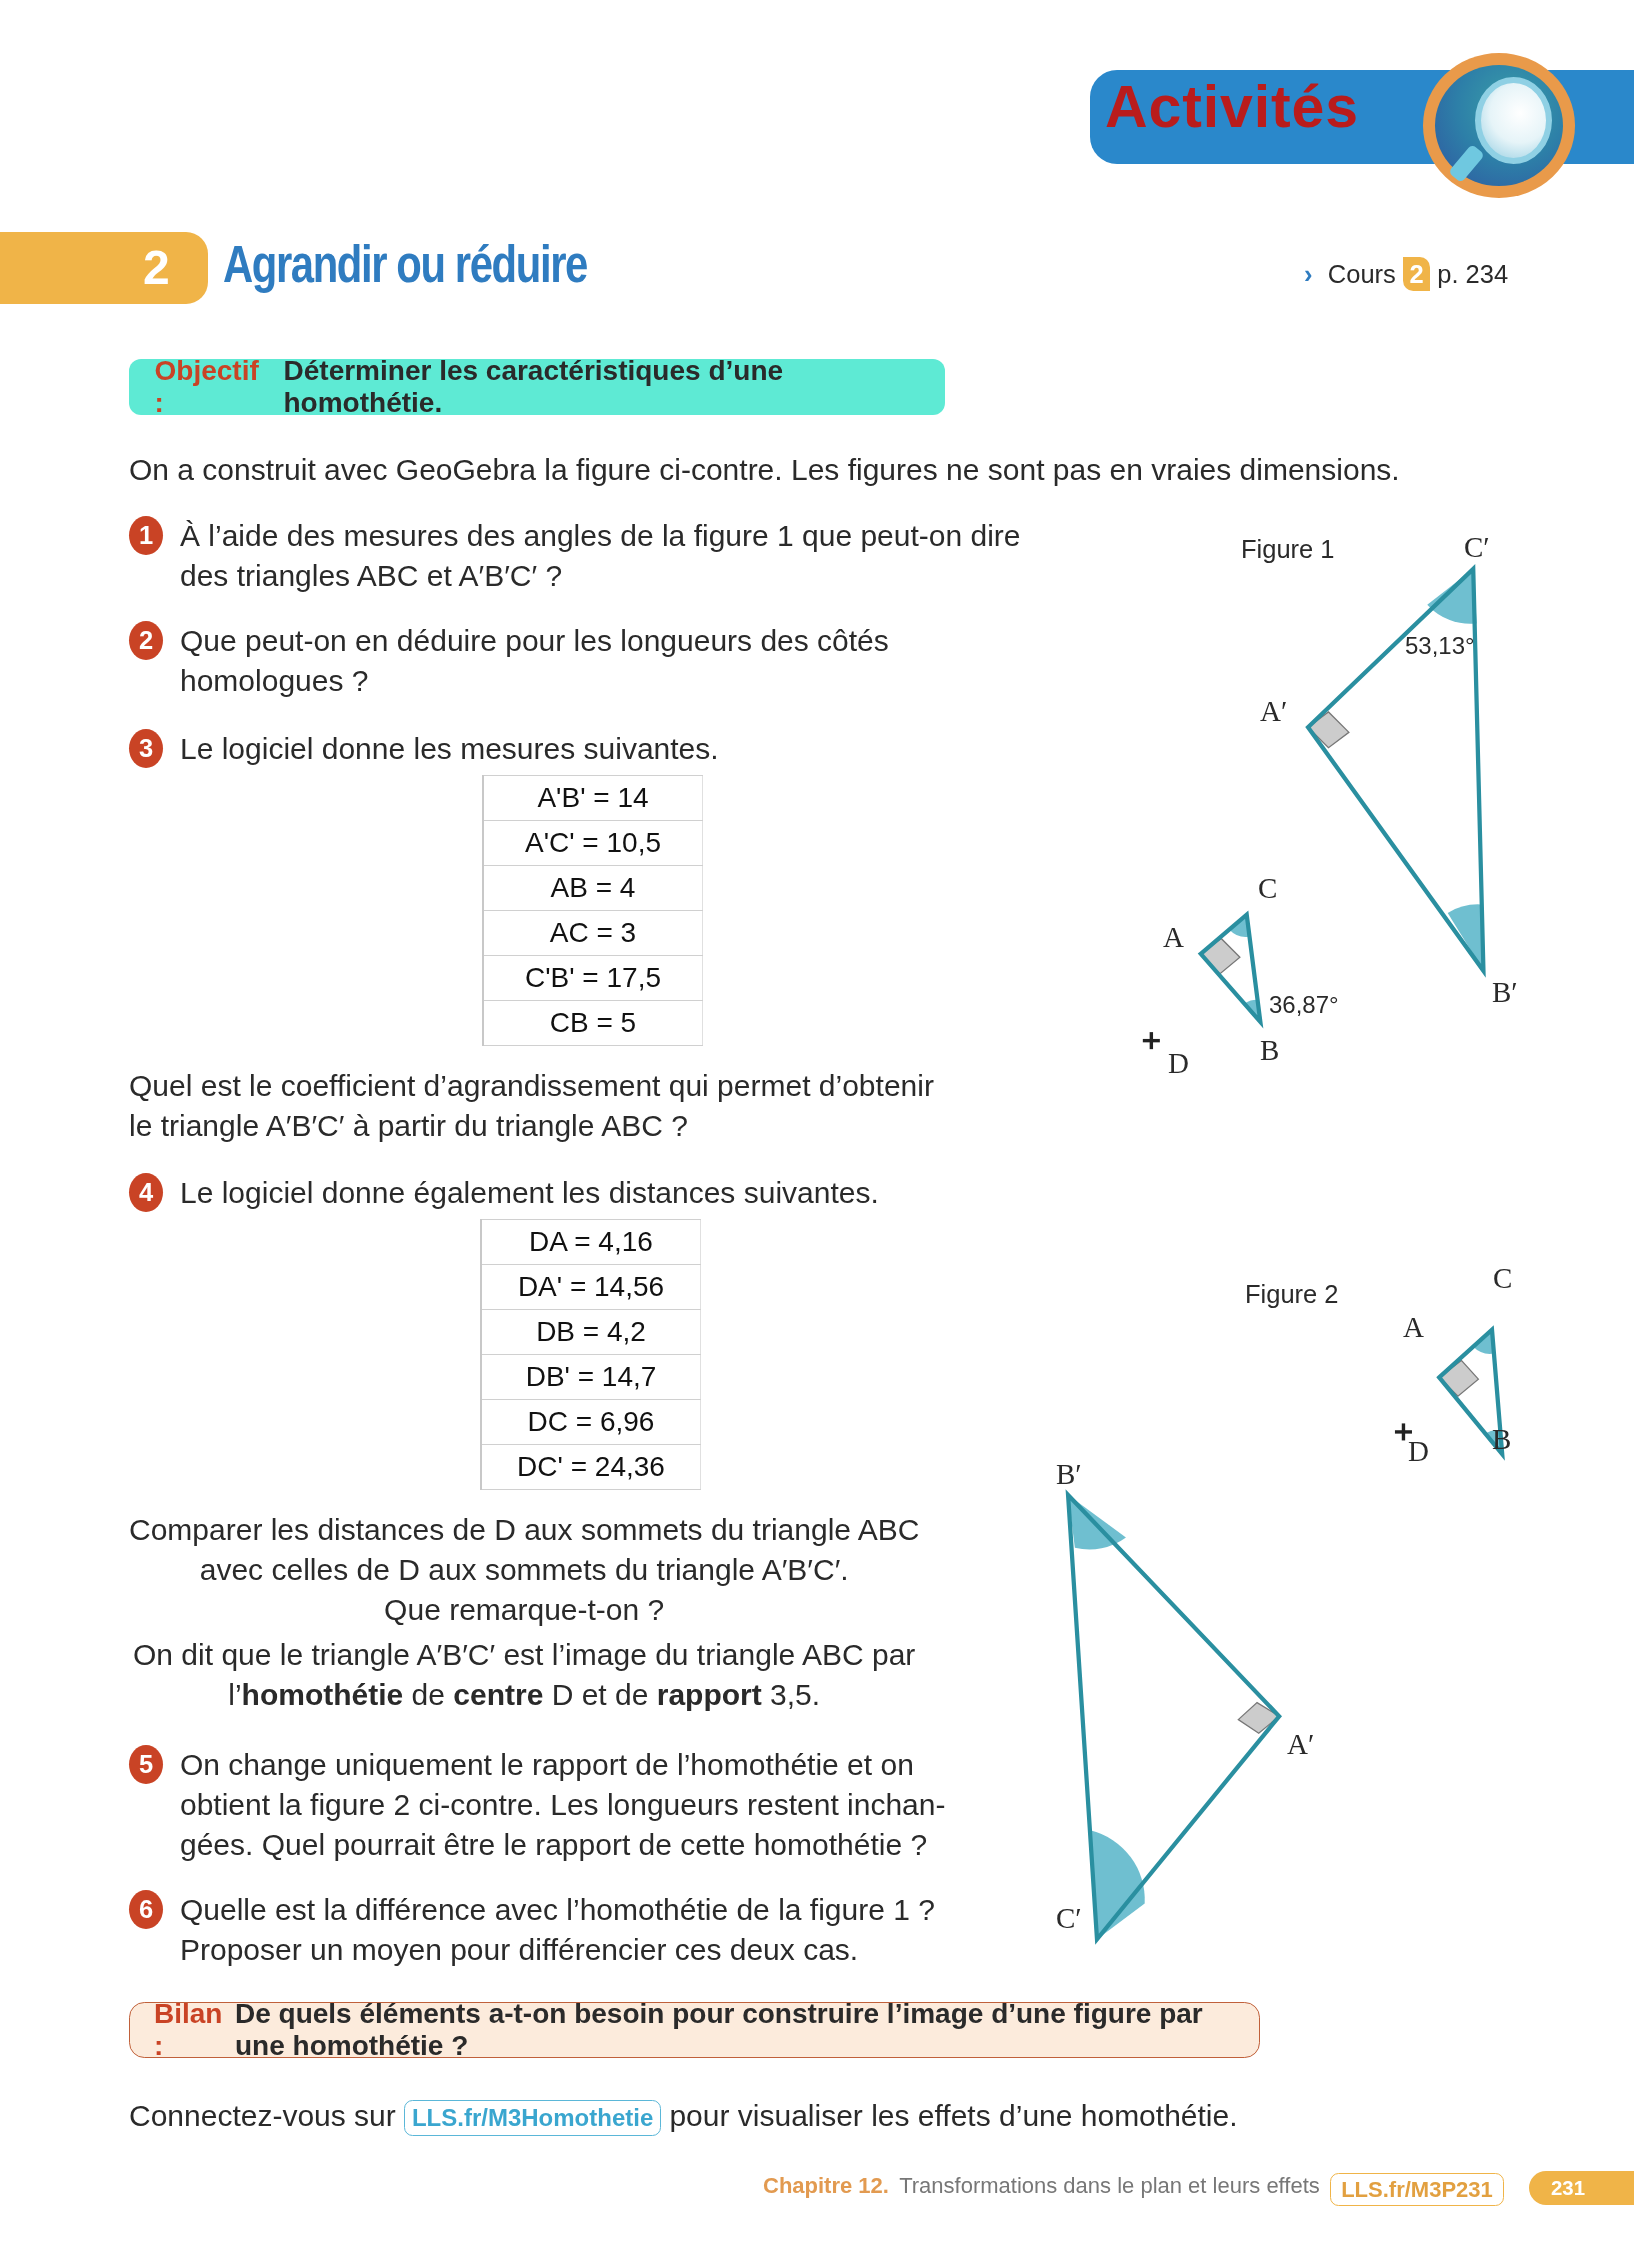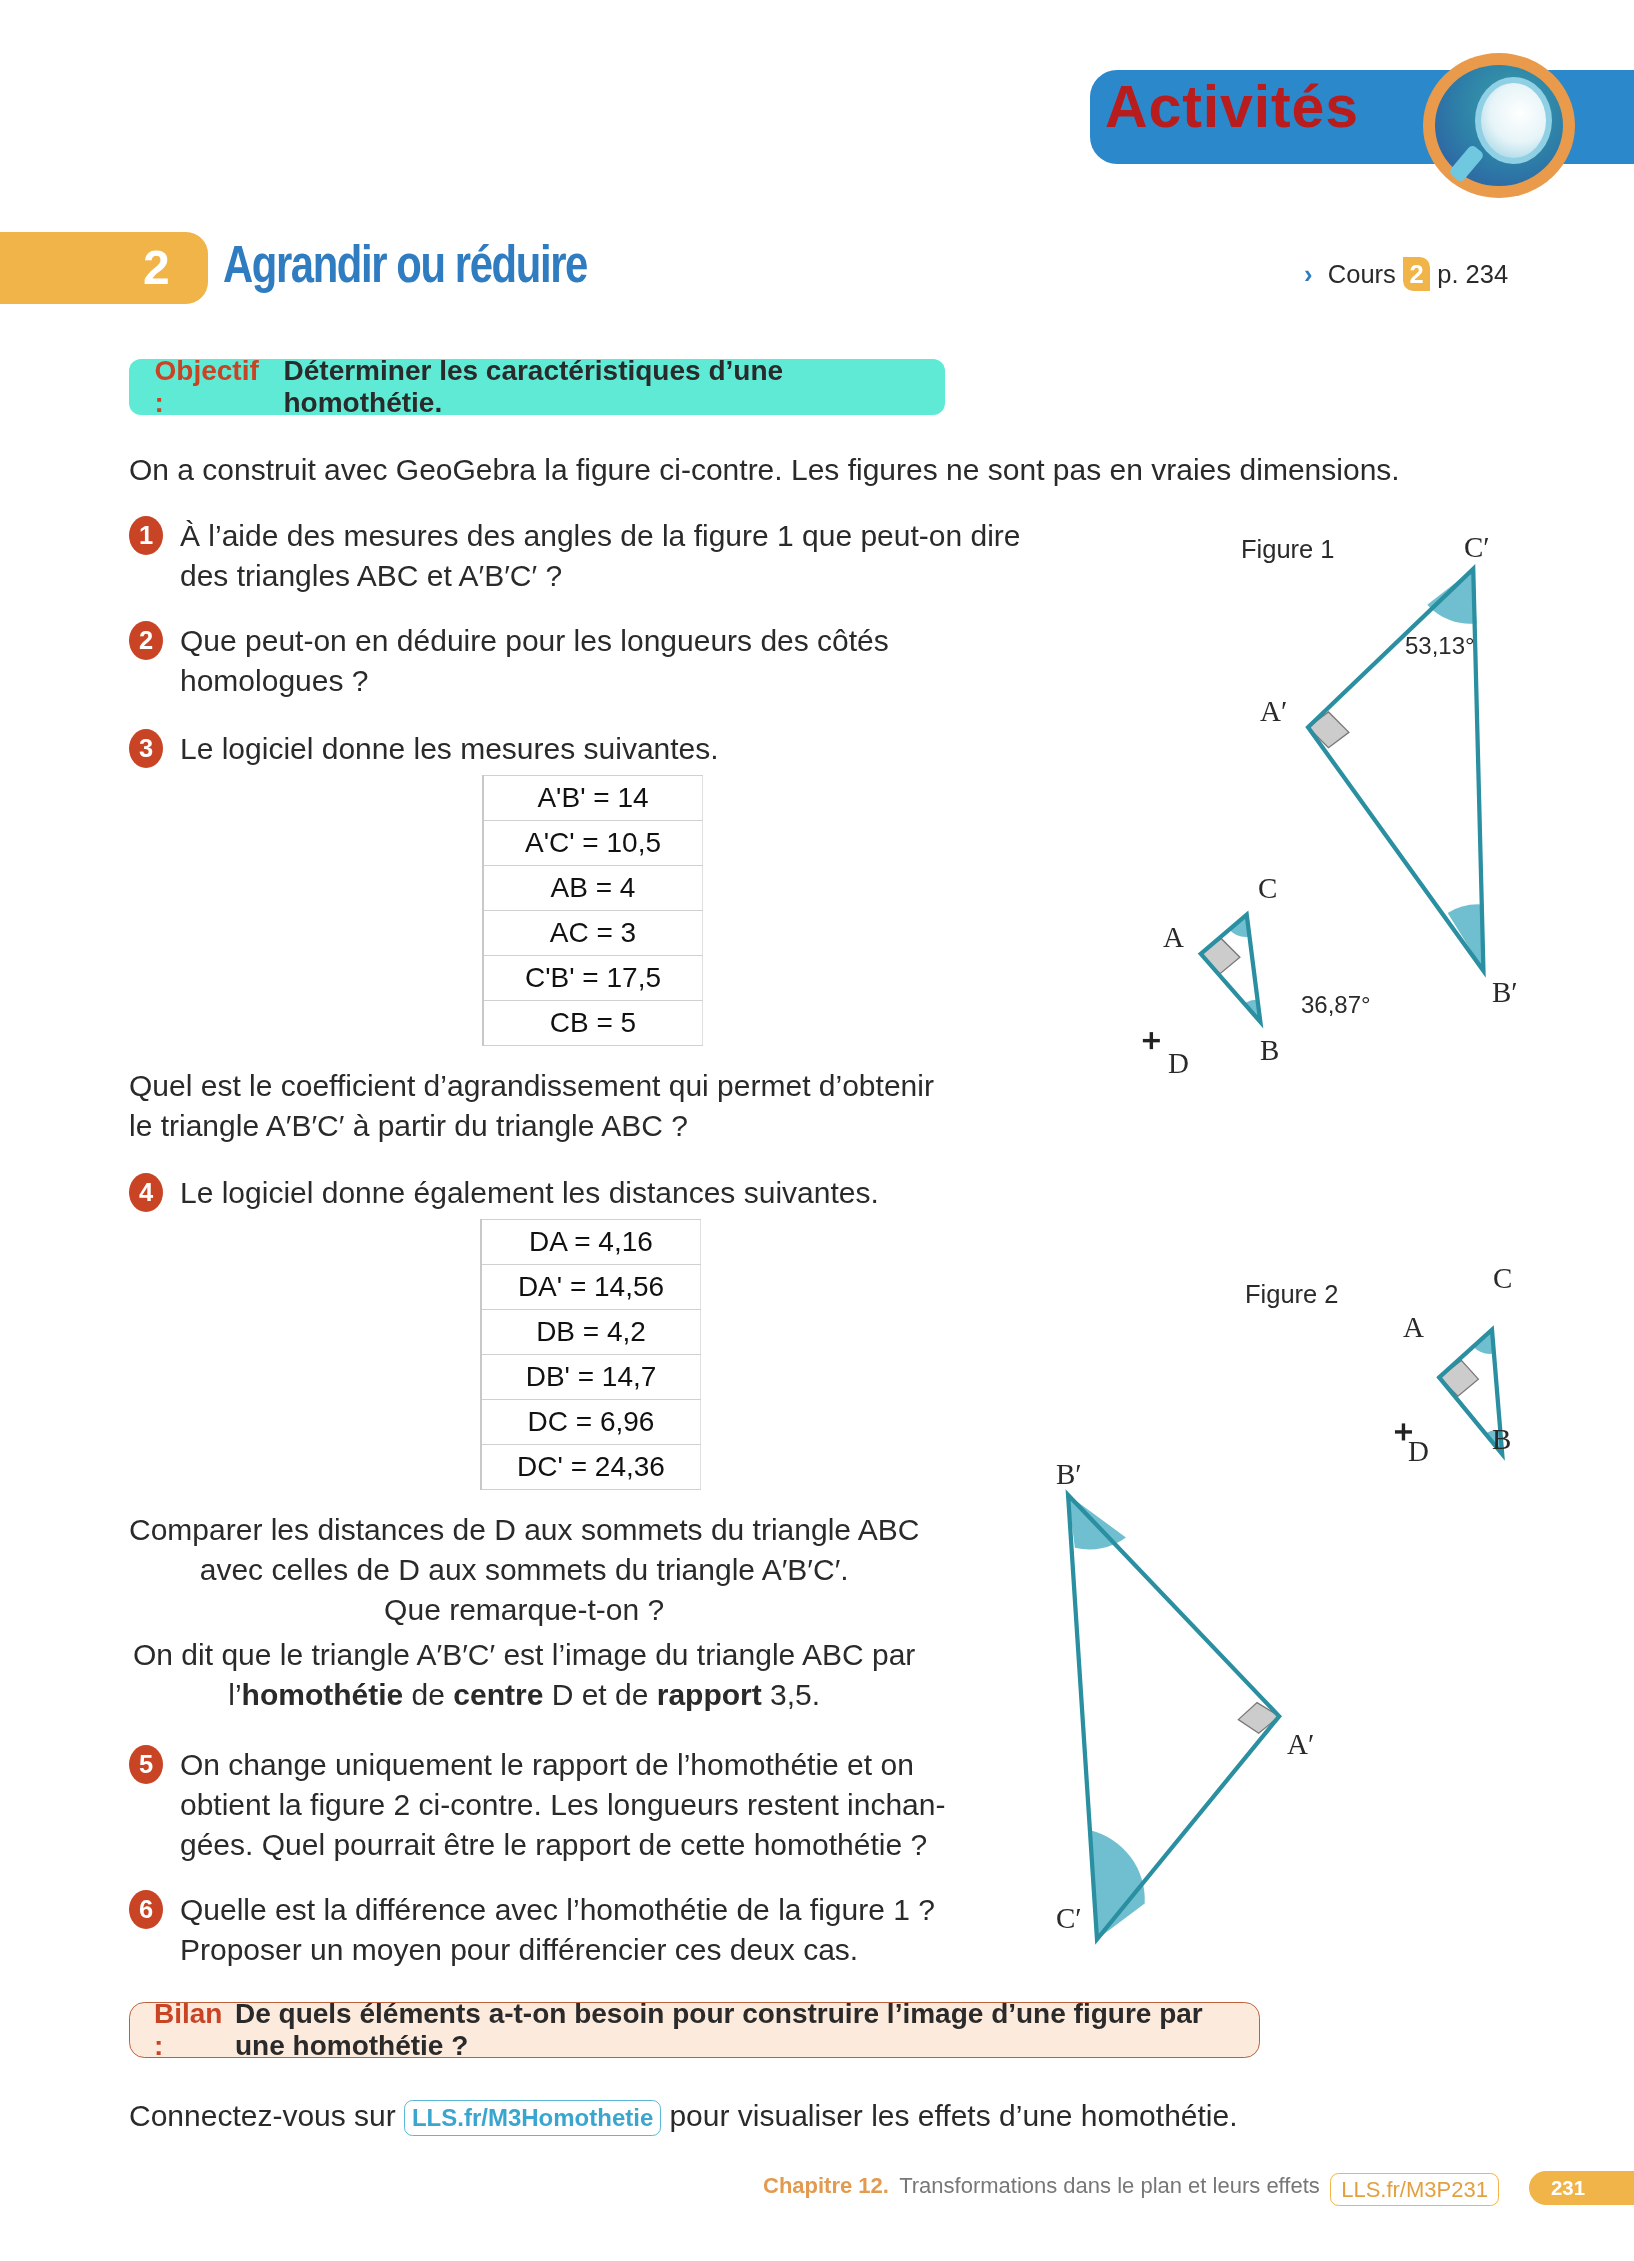--- a/index.html
+++ b/index.html
@@ -88,21 +88,21 @@
   }
   .link-pill {
     display: inline-block; border: 1.7px solid #5bb7d8; border-radius: 8.5px; color: #3aa6cf; font-weight: bold;
     font-size: 24px; padding: 0 6.8px; line-height: 34px; vertical-align: middle;
   }
 
   .footer { left: 763px; top: 2173px; font-size: 22px; display: flex; align-items: flex-start; gap: 10.2px; }
   .footer-chap { color: #e29a50; font-weight: bold; }
   .footer-sub { color: #777777; }
   .footer-link {
-    border: 1.7px solid #f0b448; color: #e2a040; font-weight: normal; border-radius: 8.5px; padding: 0 10.2px; line-height: 31px;
+    border: 1.7px solid #f0b448; color: #e2a040; font-weight: bold; border-radius: 8.5px; padding: 0 10.2px; line-height: 31px;
   }
   .page-num-bar {
     left: 1529px; top: 2171px; width: 106px; height: 34px; background: #f0b448; border-radius: 17px 0 0 17px;
     color: #ffffff; font-weight: bold; font-size: 20.4px; display: flex; align-items: center; padding-left: 22px; box-sizing: border-box;
   }
   b { font-weight: bold; }
 </style>
 </head>
 <body>
 
@@ -236,21 +236,21 @@
   <polygon points="70,500 124,454 140,580" fill="none" stroke="#2a8fa0" stroke-width="5" stroke-linejoin="miter"></polygon>
 
   <line x1="2" y1="602" x2="22" y2="602" stroke="#222" stroke-width="4"></line>
   <line x1="12" y1="592" x2="12" y2="612" stroke="#222" stroke-width="4"></line>
 </svg>
 <div class="abs pt" style="left:1464px; top:531px;">C′</div>
 <div class="abs angle-val" style="left:1405px; top:632px;">53,13°</div>
 <div class="abs pt" style="left:1260px; top:695px;">A′</div>
 <div class="abs pt" style="left:1258px; top:872px;">C</div>
 <div class="abs pt" style="left:1163px; top:921px;">A</div>
-<div class="abs angle-val" style="left:1269px; top:991px;margin-left:32px;">36,87°</div>
+<div class="abs angle-val" style="left:1269px; top:991px;">36,87°</div>
 <div class="abs pt" style="left:1492px; top:976px;">B′</div>
 <div class="abs pt" style="left:1260px; top:1034px;">B</div>
 <div class="abs pt" style="left:1168px; top:1047px;">D</div>
 
 <div class="abs fig-label" style="left:1245px; top:1280px;">Figure 2</div>
 <svg class="abs" style="left:1056px; top:1277px;" width="477" height="681" viewBox="0 0 560 800">
 
   <path d="M 512 62 L 490 82 A 28 28 0 0 0 514 90 Z" fill="#6fbfd0"></path>
   <path d="M 524 208 L 504 184 A 26 26 0 0 1 520 180 Z" fill="#6fbfd0"></path>
   <polygon points="450,118 476,98 496,120 472,140" fill="#cccccc" stroke="#777" stroke-width="1.5"></polygon>

